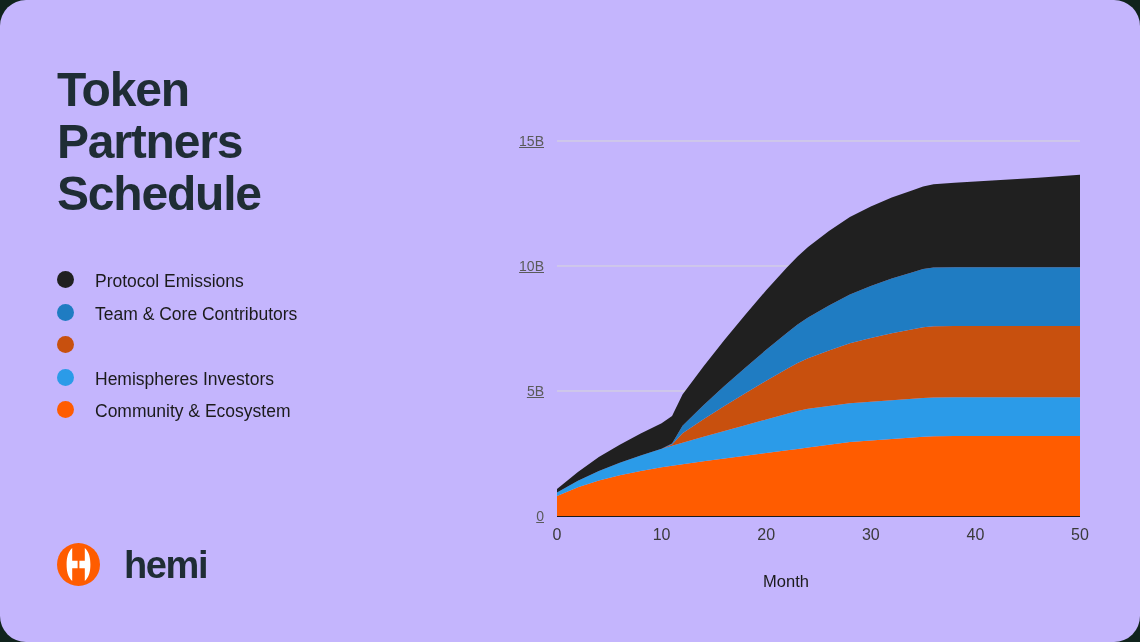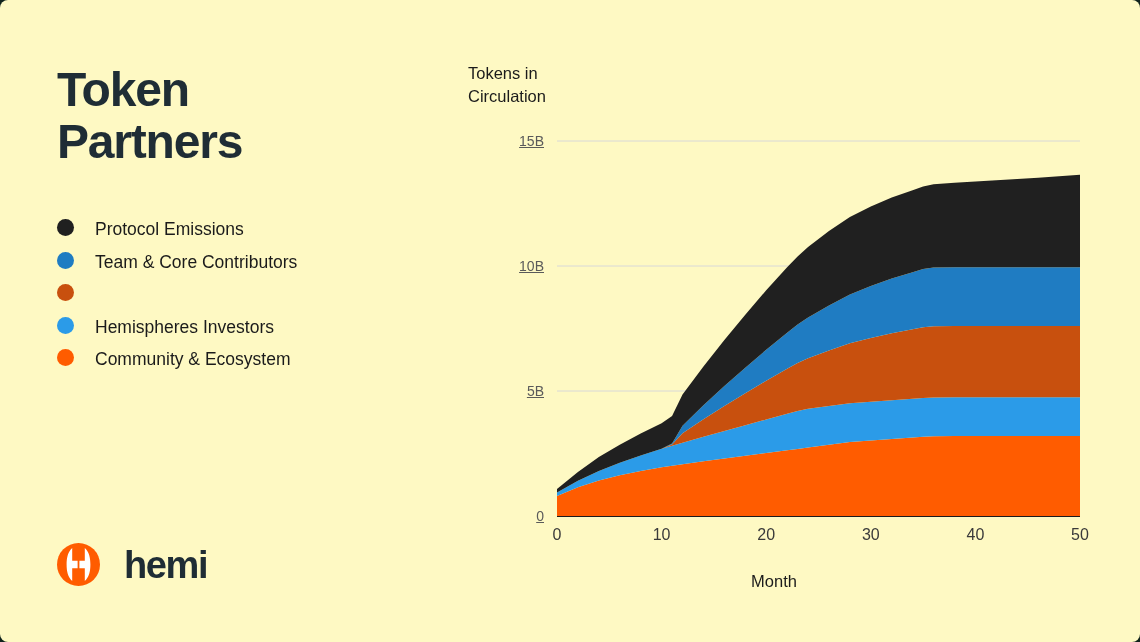--- a/index.html
+++ b/index.html
@@ -5,22 +5,22 @@
   * { margin:0; padding:0; box-sizing:border-box; }
   html,body {
     width:1140px; height:642px;
     background:#10231c;
     font-family:"Liberation Sans", sans-serif;
     overflow:hidden;
   }
   #card {
     position:absolute; left:0; top:0;
     width:1140px; height:642px;
-    background:#fef9c3;
-    border-radius:8px;
+    background:#c4b5fd;
+    border-radius:26px;
     overflow:hidden;
   }
 
   
   #left { position:absolute; left:57px; top:64px; width:360px; }
   #title {
     font-size:48px; font-weight:bold; line-height:52px;
     color:#1F2D35; letter-spacing:-1.2px;
   }
   #legend { margin-top:51px; }
@@ -47,21 +47,21 @@
   }
 
   
   #chart { position:absolute; left:440px; top:50px; width:660px; height:560px; }
   #ylabel {
     position:absolute; left:28px; top:12px;
     font-size:16.5px; color:#1b1b1b; line-height:23px;
     width:120px;
   }
   #xlabel {
-    position:absolute; left:4px; top:522px; width:660px;
+    position:absolute; left:16px; top:522px; width:660px;
     text-align:center; font-size:16.5px; color:#1b1b1b;
   }
   #plot { position:absolute; left:0; top:0; width:660px; height:520px; }
   .ytick {
     position:absolute; right:0; width:60px; text-align:right;
     font-size:14px; color:#5a5a5a; transform:translateY(-8px);text-decoration:underline;
   }
   .xtick {
     position:absolute; top:0; width:60px; text-align:center;
     font-size:16px; color:#3a3a3a;
@@ -69,20 +69,21 @@
 </style>
 </head>
 <body>
 
 <div id="card">
 
   <div id="left">
     <div id="title">
       <div>Token</div>
       <div>Partners</div>
+      <div>Schedule</div>
     </div>
 
     <div id="legend">
         <div class="legend-row">
           <span class="legend-dot" style="background: rgb(32, 32, 32);"></span>
           <span class="legend-label">Protocol Emissions</span>
         </div>
         <div class="legend-row">
           <span class="legend-dot" style="background: rgb(31, 124, 194);"></span>
           <span class="legend-label">Team &amp; Core Contributors</span>
@@ -106,21 +107,20 @@
       <svg width="43" height="43" viewBox="0 0 43 43">
         <circle cx="21.5" cy="21.5" r="21.5" fill="#FF5C00"></circle>
         <path d="M15.2 5.0 C11.0 8.8 9.6 14.6 9.6 21.5 C9.6 28.4 11.0 34.2 15.2 38.0 L15.2 25.2 L27.8 25.2 L27.8 38.0 C32.0 34.2 33.4 28.4 33.4 21.5 C33.4 14.6 32.0 8.8 27.8 5.0 L27.8 17.8 L15.2 17.8 Z" fill="#ffffff"></path>
         <rect x="20.6" y="4.2" width="1.8" height="34.6" fill="#FF5C00"></rect>
       </svg>
     </span>
     <span id="logo-word">hemi</span>
   </div>
 
   <div id="chart">
-    <div id="ylabel">Tokens in Circulation</div>
     <div id="plot"><svg width="660" height="520">
           <line x1="117" x2="640" y1="466" y2="466" stroke="#1b1b1b" stroke-width="2"></line>
           <line x1="117" x2="640" y1="341" y2="341" stroke="#d8d8d8" stroke-width="1"></line>
           <line x1="117" x2="640" y1="216" y2="216" stroke="#d8d8d8" stroke-width="1"></line>
           <line x1="117" x2="640" y1="91" y2="91" stroke="#d8d8d8" stroke-width="1"></line>
           <path d="M 117 466 L 117 446 L 137.92000000000002 437.25 L 158.84 430.5 L 179.76 425.25 L 200.68 421 L 221.60000000000002 417.25 L 232.06 415.75 L 242.51999999999998 414.25 L 263.44000000000005 411.25 L 284.36 408.5 L 305.28 405.75 L 326.20000000000005 403 L 347.12 400.25 L 357.58000000000004 399 L 368.03999999999996 397.5 L 388.96000000000004 394.75 L 409.88000000000005 392 L 430.8 390.5 L 451.72 389 L 472.64000000000004 387.5 L 483.09999999999997 386.75 L 493.56 386.25 L 514.48 386 L 535.4000000000001 386 L 556.3199999999999 386 L 577.24 386 L 598.1600000000001 386 L 619.0799999999999 386 L 640 386 L 640 466 L 619.0799999999999 466 L 598.1600000000001 466 L 577.24 466 L 556.3199999999999 466 L 535.4000000000001 466 L 514.48 466 L 493.56 466 L 483.09999999999997 466 L 472.64000000000004 466 L 451.72 466 L 430.8 466 L 409.88000000000005 466 L 388.96000000000004 466 L 368.03999999999996 466 L 357.58000000000004 466 L 347.12 466 L 326.20000000000005 466 L 305.28 466 L 284.36 466 L 263.44000000000005 466 L 242.51999999999998 466 L 232.06 466 L 221.60000000000002 466 L 200.68 466 L 179.76 466 L 158.84 466 L 137.92000000000002 466 L 117 466 Z" fill="#FF5C00"></path>
           <path d="M 117 446 L 117 442.5 L 137.92000000000002 430.75 L 158.84 421 L 179.76 412.75 L 200.68 405.5 L 221.60000000000002 398.75 L 232.06 395.75 L 242.51999999999998 392.75 L 263.44000000000005 386.75 L 284.36 381 L 305.28 375.25 L 326.20000000000005 369.5 L 347.12 363.75 L 357.58000000000004 361 L 368.03999999999996 358.75 L 388.96000000000004 356 L 409.88000000000005 353.25 L 430.8 351.75 L 451.72 350.25 L 472.64000000000004 348.75 L 483.09999999999997 348 L 493.56 347.5 L 514.48 347.25 L 535.4000000000001 347.25 L 556.3199999999999 347.25 L 577.24 347.25 L 598.1600000000001 347.25 L 619.0799999999999 347.25 L 640 347.25 L 640 386 L 619.0799999999999 386 L 598.1600000000001 386 L 577.24 386 L 556.3199999999999 386 L 535.4000000000001 386 L 514.48 386 L 493.56 386.25 L 483.09999999999997 386.75 L 472.64000000000004 387.5 L 451.72 389 L 430.8 390.5 L 409.88000000000005 392 L 388.96000000000004 394.75 L 368.03999999999996 397.5 L 357.58000000000004 399 L 347.12 400.25 L 326.20000000000005 403 L 305.28 405.75 L 284.36 408.5 L 263.44000000000005 411.25 L 242.51999999999998 414.25 L 232.06 415.75 L 221.60000000000002 417.25 L 200.68 421 L 179.76 425.25 L 158.84 430.5 L 137.92000000000002 437.25 L 117 446 Z" fill="#2B9BE8"></path>
           <path d="M 117 442.5 L 117 442.5 L 137.92000000000002 430.75 L 158.84 421 L 179.76 412.75 L 200.68 405.5 L 221.60000000000002 398.75 L 232.06 394.5 L 242.51999999999998 383.25 L 263.44000000000005 369.25 L 284.36 356 L 305.28 343.25 L 326.20000000000005 330.75 L 347.12 318.75 L 357.58000000000004 313 L 368.03999999999996 308.25 L 388.96000000000004 300.5 L 409.88000000000005 293.25 L 430.8 288 L 451.72 283.25 L 472.64000000000004 279.25 L 483.09999999999997 277.25 L 493.56 276.25 L 514.48 276 L 535.4000000000001 276 L 556.3199999999999 276 L 577.24 276 L 598.1600000000001 276 L 619.0799999999999 276 L 640 276 L 640 347.25 L 619.0799999999999 347.25 L 598.1600000000001 347.25 L 577.24 347.25 L 556.3199999999999 347.25 L 535.4000000000001 347.25 L 514.48 347.25 L 493.56 347.5 L 483.09999999999997 348 L 472.64000000000004 348.75 L 451.72 350.25 L 430.8 351.75 L 409.88000000000005 353.25 L 388.96000000000004 356 L 368.03999999999996 358.75 L 357.58000000000004 361 L 347.12 363.75 L 326.20000000000005 369.5 L 305.28 375.25 L 284.36 381 L 263.44000000000005 386.75 L 242.51999999999998 392.75 L 232.06 395.75 L 221.60000000000002 398.75 L 200.68 405.5 L 179.76 412.75 L 158.84 421 L 137.92000000000002 430.75 L 117 442.5 Z" fill="#C8500E"></path>
           <path d="M 117 442.5 L 117 442.5 L 137.92000000000002 430.75 L 158.84 421 L 179.76 412.75 L 200.68 405.5 L 221.60000000000002 398.75 L 232.06 393.5 L 242.51999999999998 375.75 L 263.44000000000005 355.25 L 284.36 336 L 305.28 317.75 L 326.20000000000005 299.75 L 347.12 282.75 L 357.58000000000004 274.5 L 368.03999999999996 267.5 L 388.96000000000004 255.49999999999994 L 409.88000000000005 244.5 L 430.8 236.00000000000003 L 451.72 228.5 L 472.64000000000004 222.25 L 483.09999999999997 219.00000000000003 L 493.56 217.50000000000003 L 514.48 217.25 L 535.4000000000001 217.25 L 556.3199999999999 217.25 L 577.24 217.25 L 598.1600000000001 217.25 L 619.0799999999999 217.25 L 640 217.25 L 640 276 L 619.0799999999999 276 L 598.1600000000001 276 L 577.24 276 L 556.3199999999999 276 L 535.4000000000001 276 L 514.48 276 L 493.56 276.25 L 483.09999999999997 277.25 L 472.64000000000004 279.25 L 451.72 283.25 L 430.8 288 L 409.88000000000005 293.25 L 388.96000000000004 300.5 L 368.03999999999996 308.25 L 357.58000000000004 313 L 347.12 318.75 L 326.20000000000005 330.75 L 305.28 343.25 L 284.36 356 L 263.44000000000005 369.25 L 242.51999999999998 383.25 L 232.06 394.5 L 221.60000000000002 398.75 L 200.68 405.5 L 179.76 412.75 L 158.84 421 L 137.92000000000002 430.75 L 117 442.5 Z" fill="#1F7CC2"></path>
           <path d="M 117 442.5 L 117 439 L 137.92000000000002 422 L 158.84 407 L 179.76 394.75 L 200.68 383.5 L 221.60000000000002 373.25 L 232.06 366 L 242.51999999999998 344.5 L 263.44000000000005 316.5 L 284.36 290 L 305.28 264.75 L 326.20000000000005 240.24999999999997 L 347.12 217.25 L 357.58000000000004 206.5 L 368.03999999999996 197 L 388.96000000000004 180.99999999999994 L 409.88000000000005 167.00000000000006 L 430.8 156.50000000000006 L 451.72 147.5 L 472.64000000000004 140.25000000000006 L 483.09999999999997 136.5 L 493.56 134.25 L 514.48 132.75 L 535.4000000000001 131.50000000000006 L 556.3199999999999 130.25 L 577.24 129 L 598.1600000000001 127.75000000000006 L 619.0799999999999 126.25 L 640 124.75000000000006 L 640 217.25 L 619.0799999999999 217.25 L 598.1600000000001 217.25 L 577.24 217.25 L 556.3199999999999 217.25 L 535.4000000000001 217.25 L 514.48 217.25 L 493.56 217.50000000000003 L 483.09999999999997 219.00000000000003 L 472.64000000000004 222.25 L 451.72 228.5 L 430.8 236.00000000000003 L 409.88000000000005 244.5 L 388.96000000000004 255.49999999999994 L 368.03999999999996 267.5 L 357.58000000000004 274.5 L 347.12 282.75 L 326.20000000000005 299.75 L 305.28 317.75 L 284.36 336 L 263.44000000000005 355.25 L 242.51999999999998 375.75 L 232.06 393.5 L 221.60000000000002 398.75 L 200.68 405.5 L 179.76 412.75 L 158.84 421 L 137.92000000000002 430.75 L 117 442.5 Z" fill="#202020"></path>

